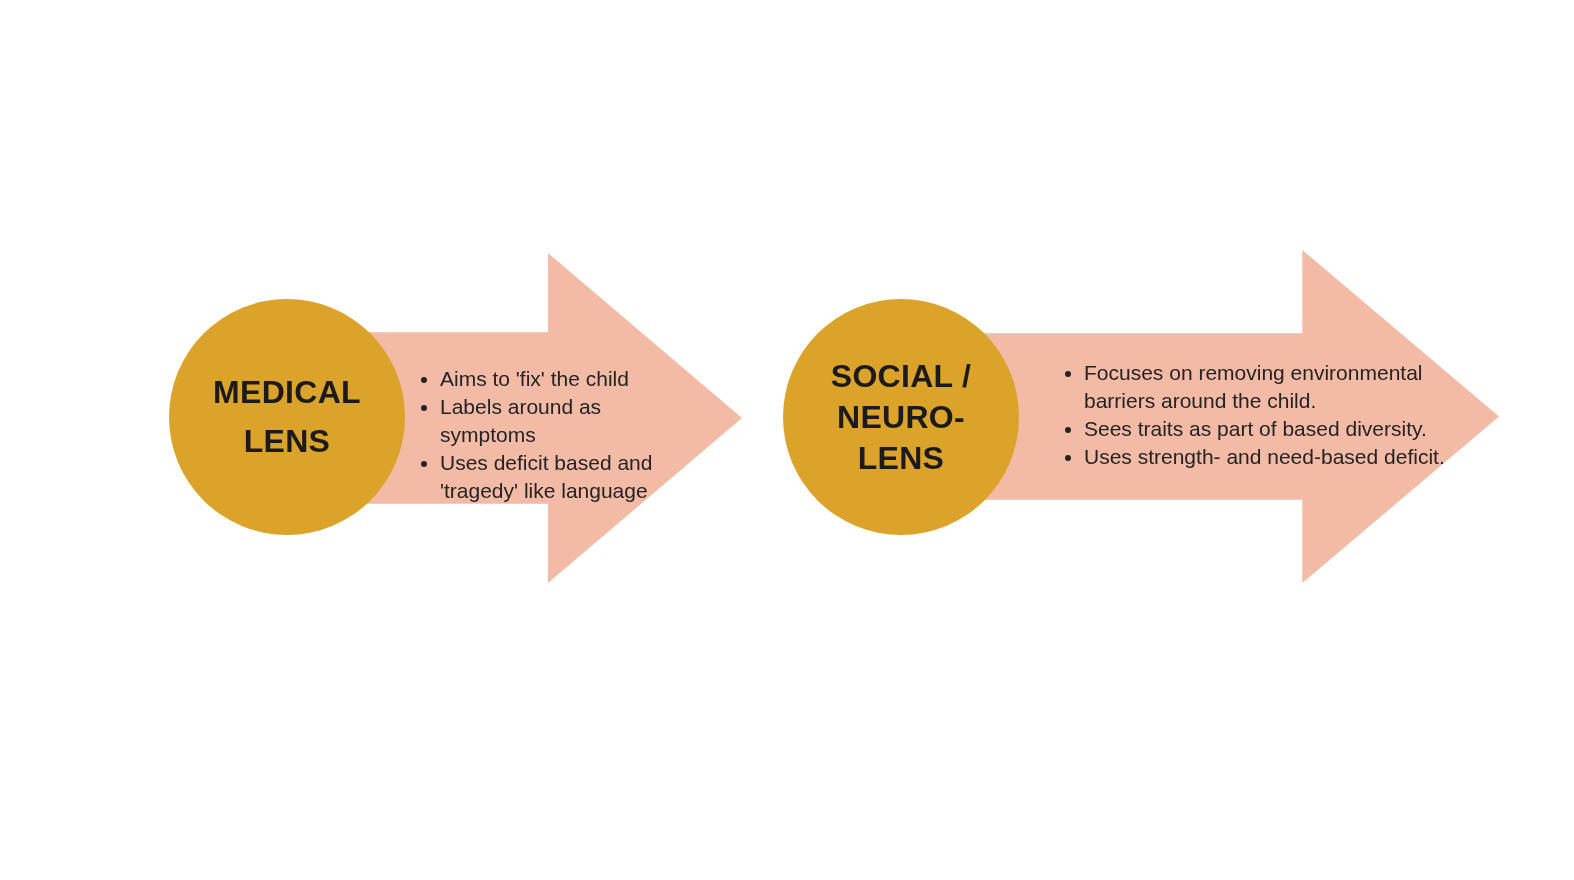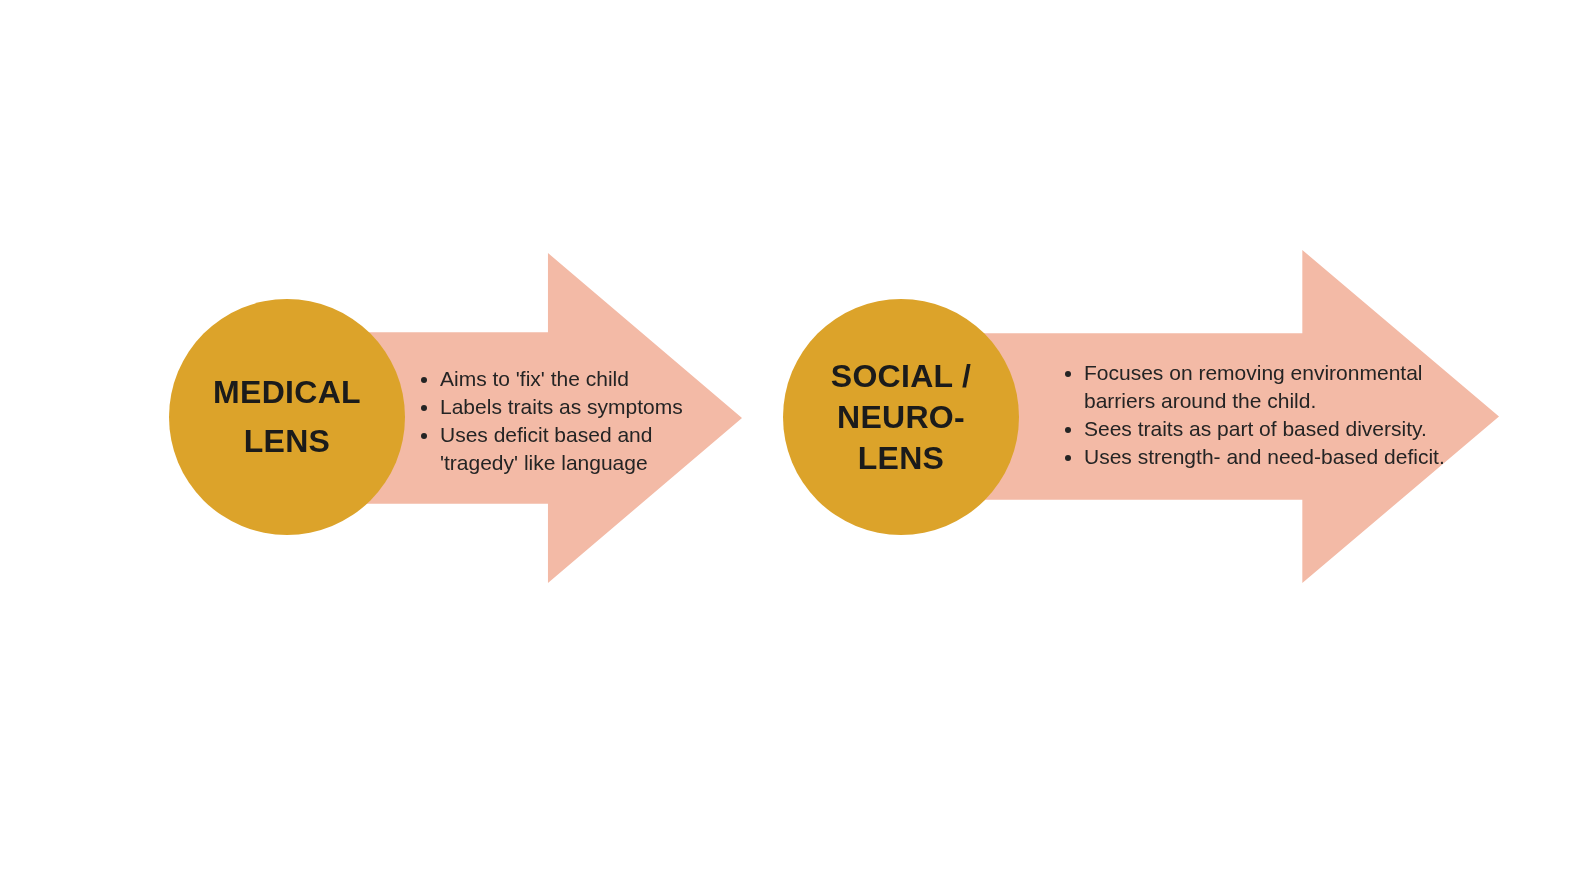--- a/index.html
+++ b/index.html
@@ -75,21 +75,21 @@
 <div class="canvas">
 
   <section>
     <div class="arrow g0"></div>
     <div class="circle g0">
       <span class="title-line">MEDICAL</span>
       <span class="title-line">LENS</span>
     </div>
     <ul class="bullets g0">
       <li>Aims to 'fix' the child</li>
-      <li>Labels traits as symptoms</li>
+      <li>Labels around as symptoms</li>
       <li>Uses deficit based and 'tragedy' like language</li>
     </ul>
   </section>
 
   <section>
     <div class="arrow g1"></div>
     <div class="circle g1">
       <span class="title-line">SOCIAL /</span>
       <span class="title-line">NEURO-</span>
       <span class="title-line">LENS</span>

